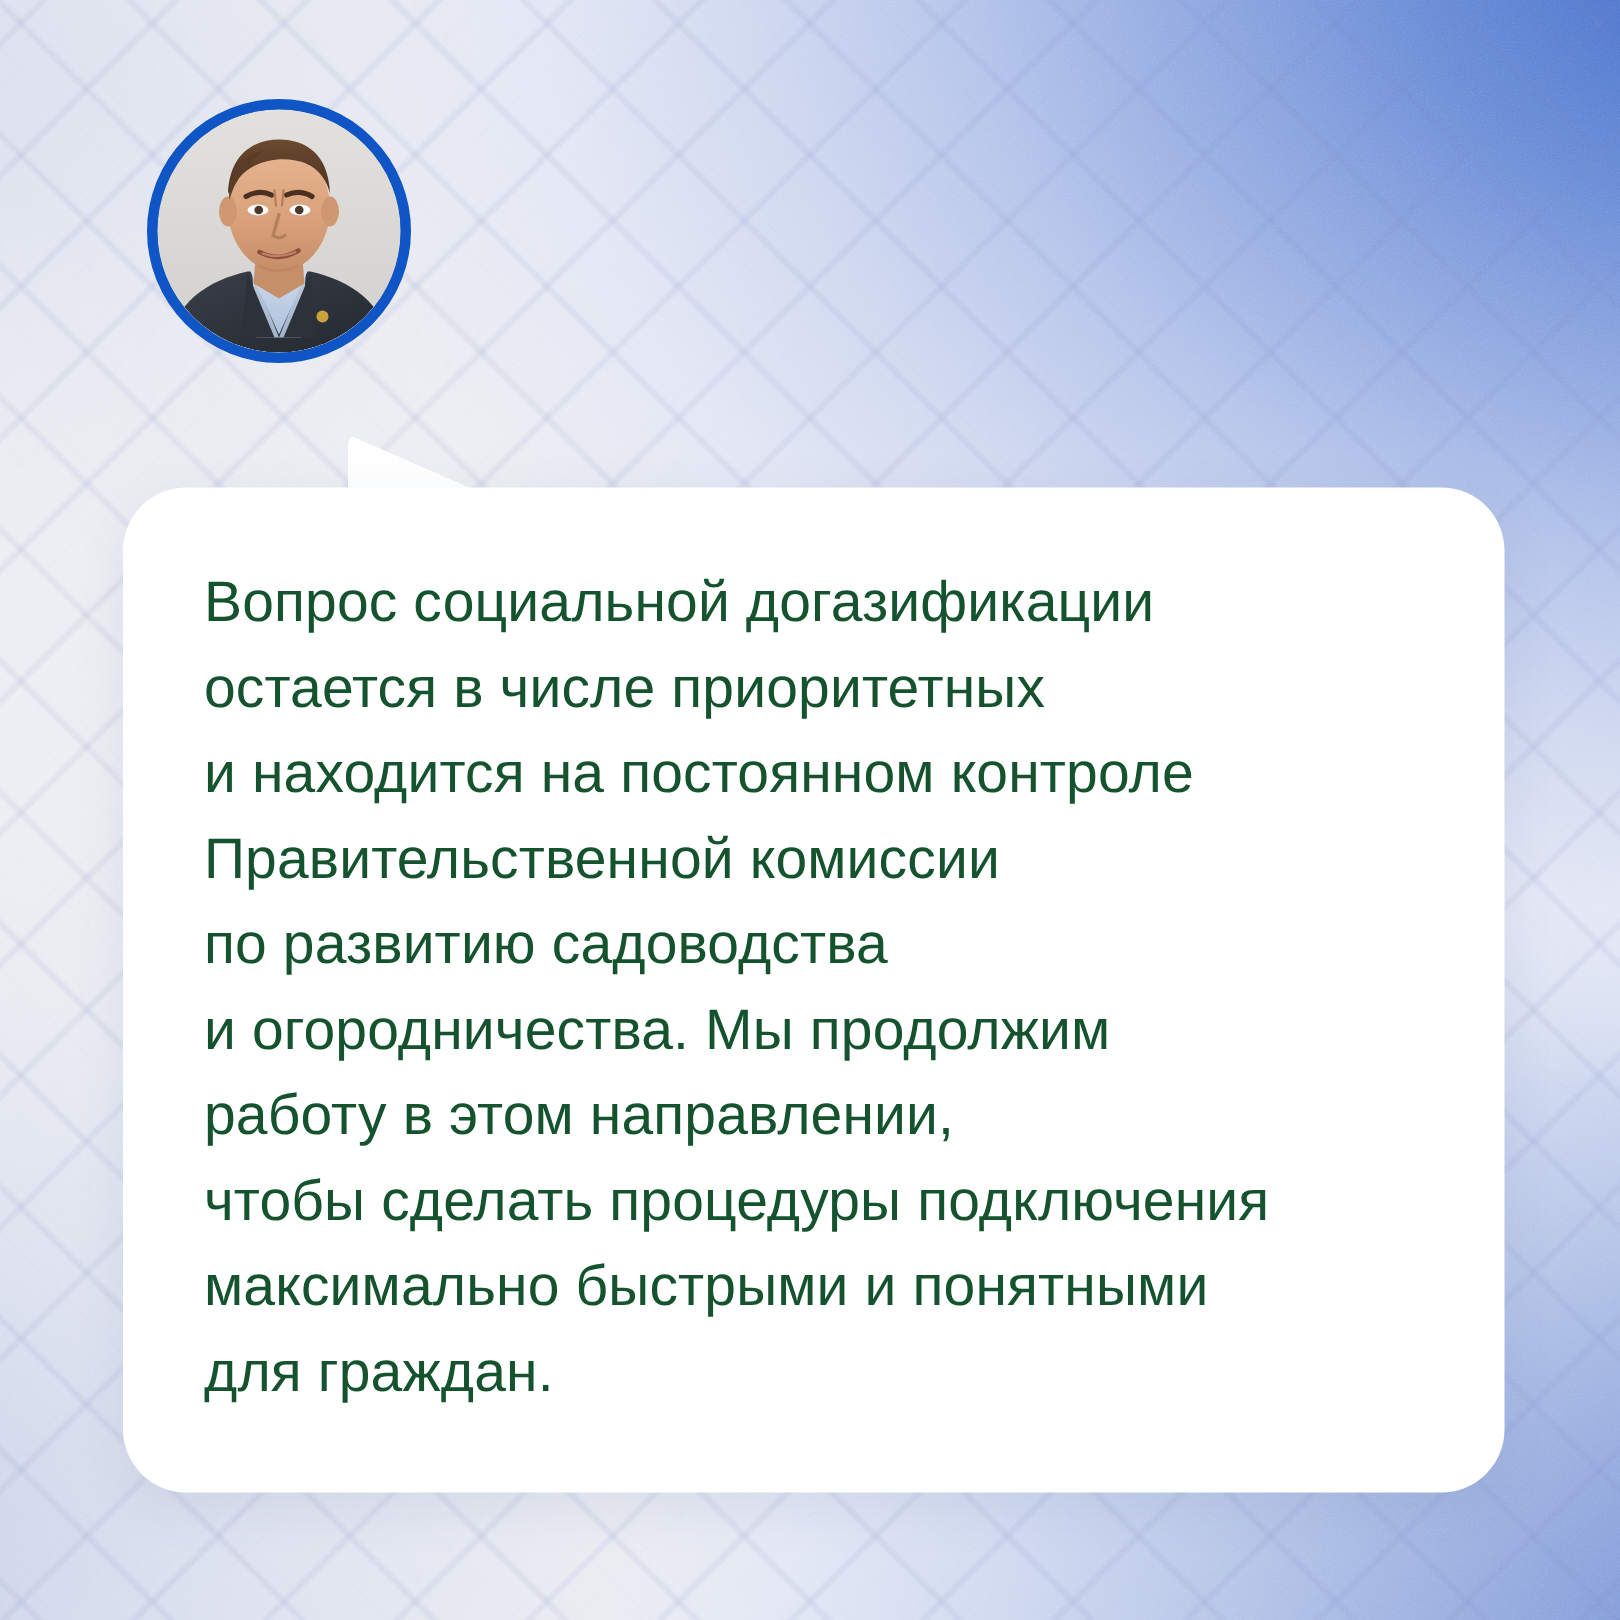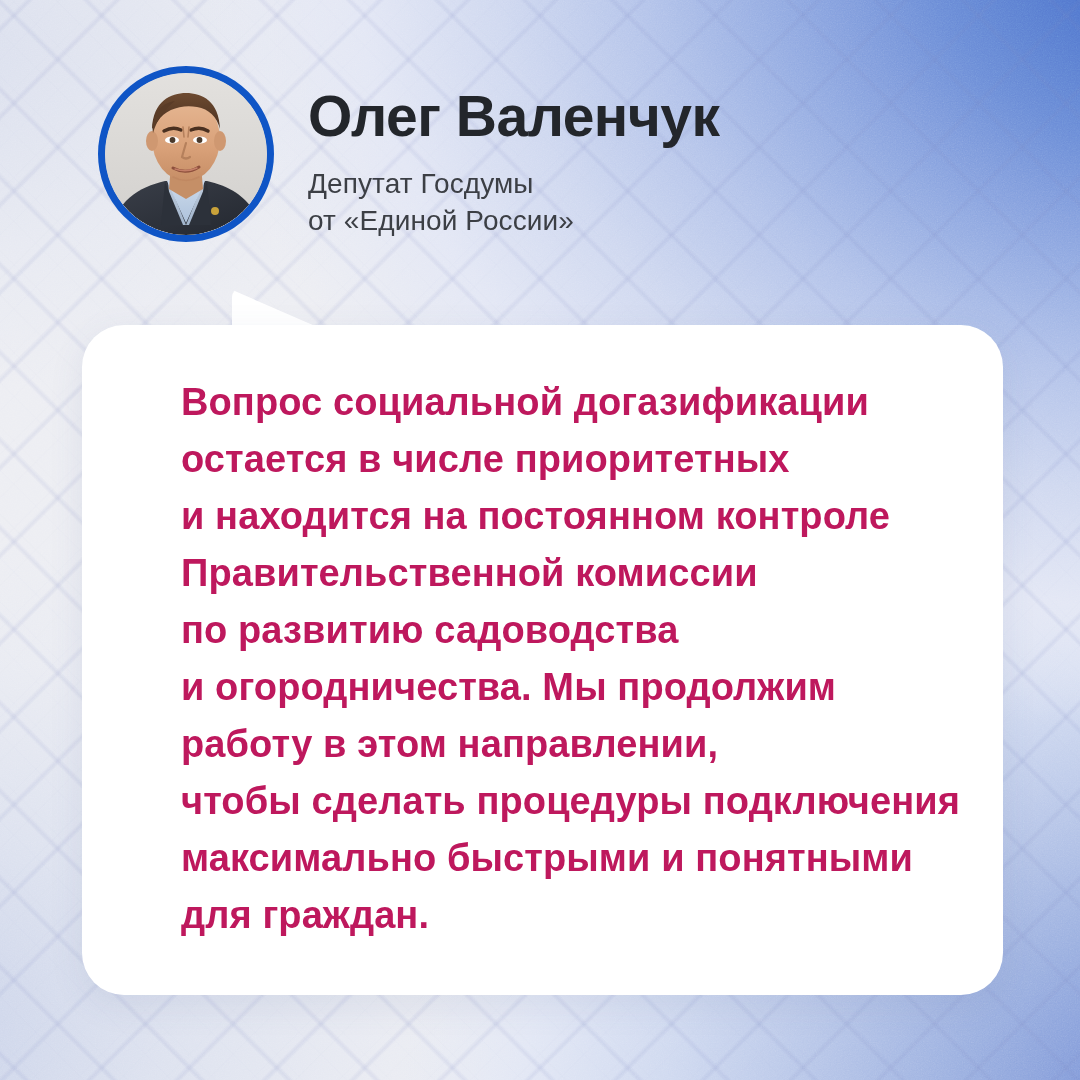--- a/index.html
+++ b/index.html
@@ -210,25 +210,24 @@
     border-top-left-radius: 8px;
   }
 
   .quote-body {
     position: absolute;
     left: 136px;
     top: 374px;
     width: 840px;
     font-size: 38px;
     line-height: 57px;
-    font-weight: 700;
-    color: #be185d;
+    font-weight: 400;
+    color: #14532d;
     letter-spacing: 0.1px;
     white-space: pre-line;
-    margin-left: 45px;
   }
 </style>
 </head>
 <body>
 
 <div id="poster">
 
   <div class="bg-base"></div>
   <div class="bg-glow-tl"></div>
   <div class="bg-glow-l"></div>
@@ -316,27 +315,20 @@
 
             <path d="M68 95 q13 7 26 -1" stroke="#8d4f3c" stroke-width="3" fill="none" stroke-linecap="round"></path>
             <path d="M70 96 q11 4 22 -1" stroke="#c47f68" stroke-width="1.4" fill="none" stroke-linecap="round"></path>
 
             <path d="M68 104 q13 7 26 0" stroke="#bd8460" stroke-width="1.6" fill="none" stroke-linecap="round" opacity="0.7"></path>
           </g>
         </svg>
       </div>
     </div>
 
-    <div class="header-text">
-      <div class="person-name">Олег Валенчук</div>
-      <div class="person-role">
-        <div>Депутат Госдумы</div>
-        <div>от «Единой России»</div>
-      </div>
-    </div>
 
   </div>
 
   <div class="bubble-tail"></div>
 
   <div class="quote-card"></div>
 
   <div class="quote-body">Вопрос социальной догазификации
 остается в числе приоритетных
 и находится на постоянном контроле

